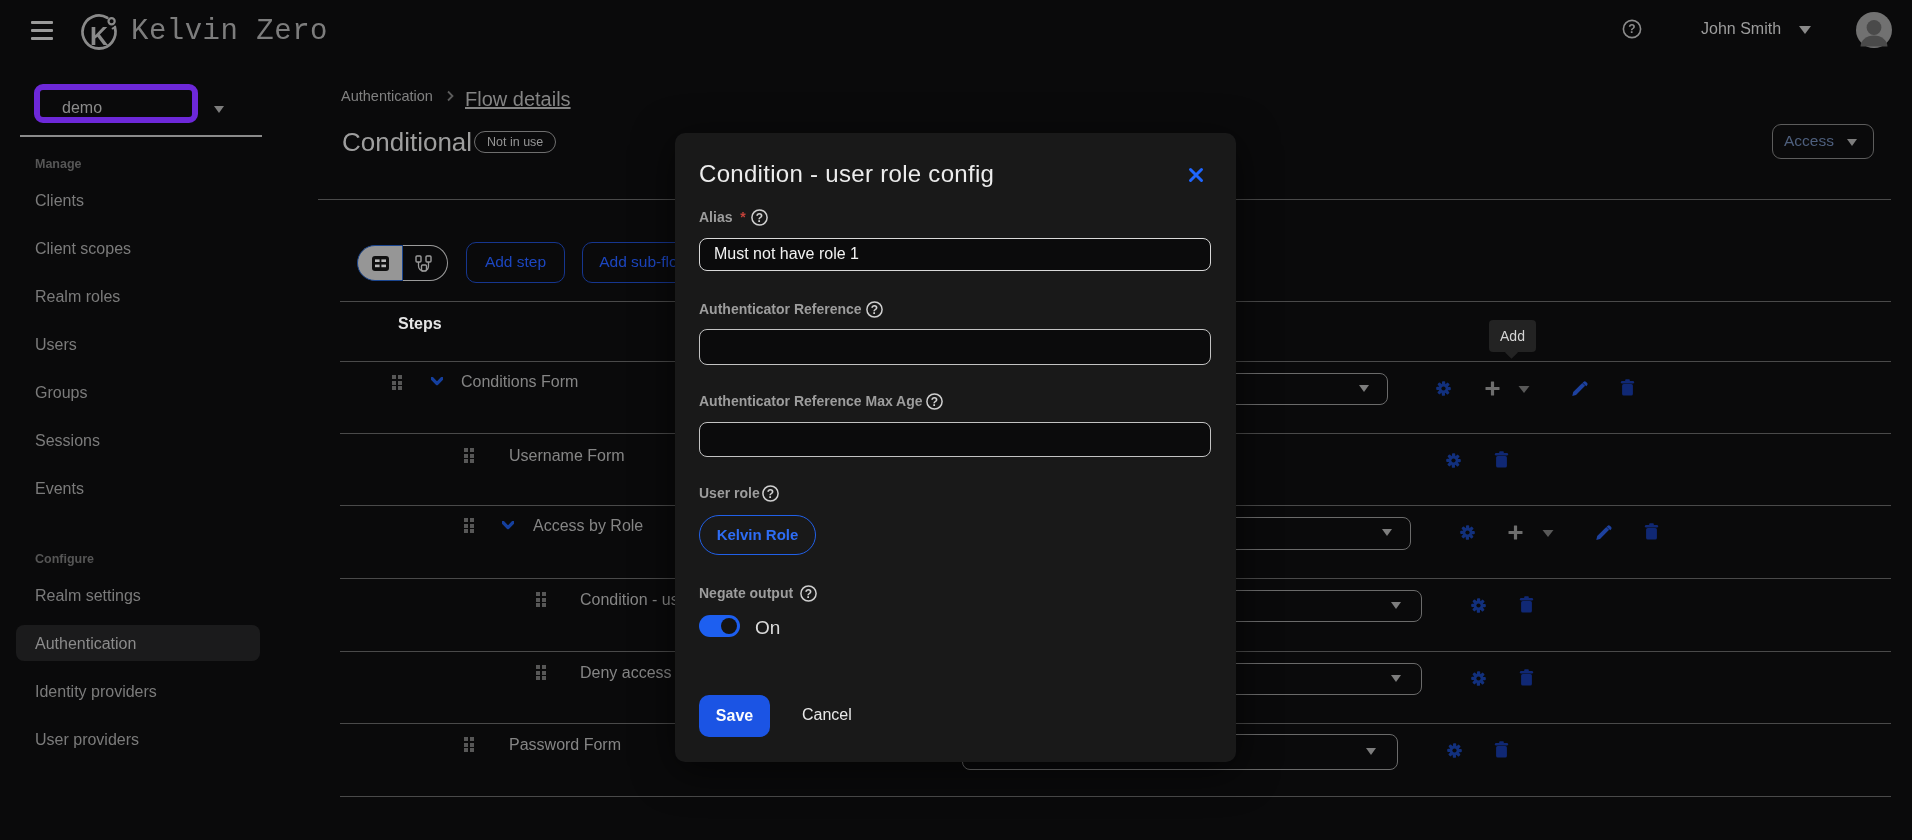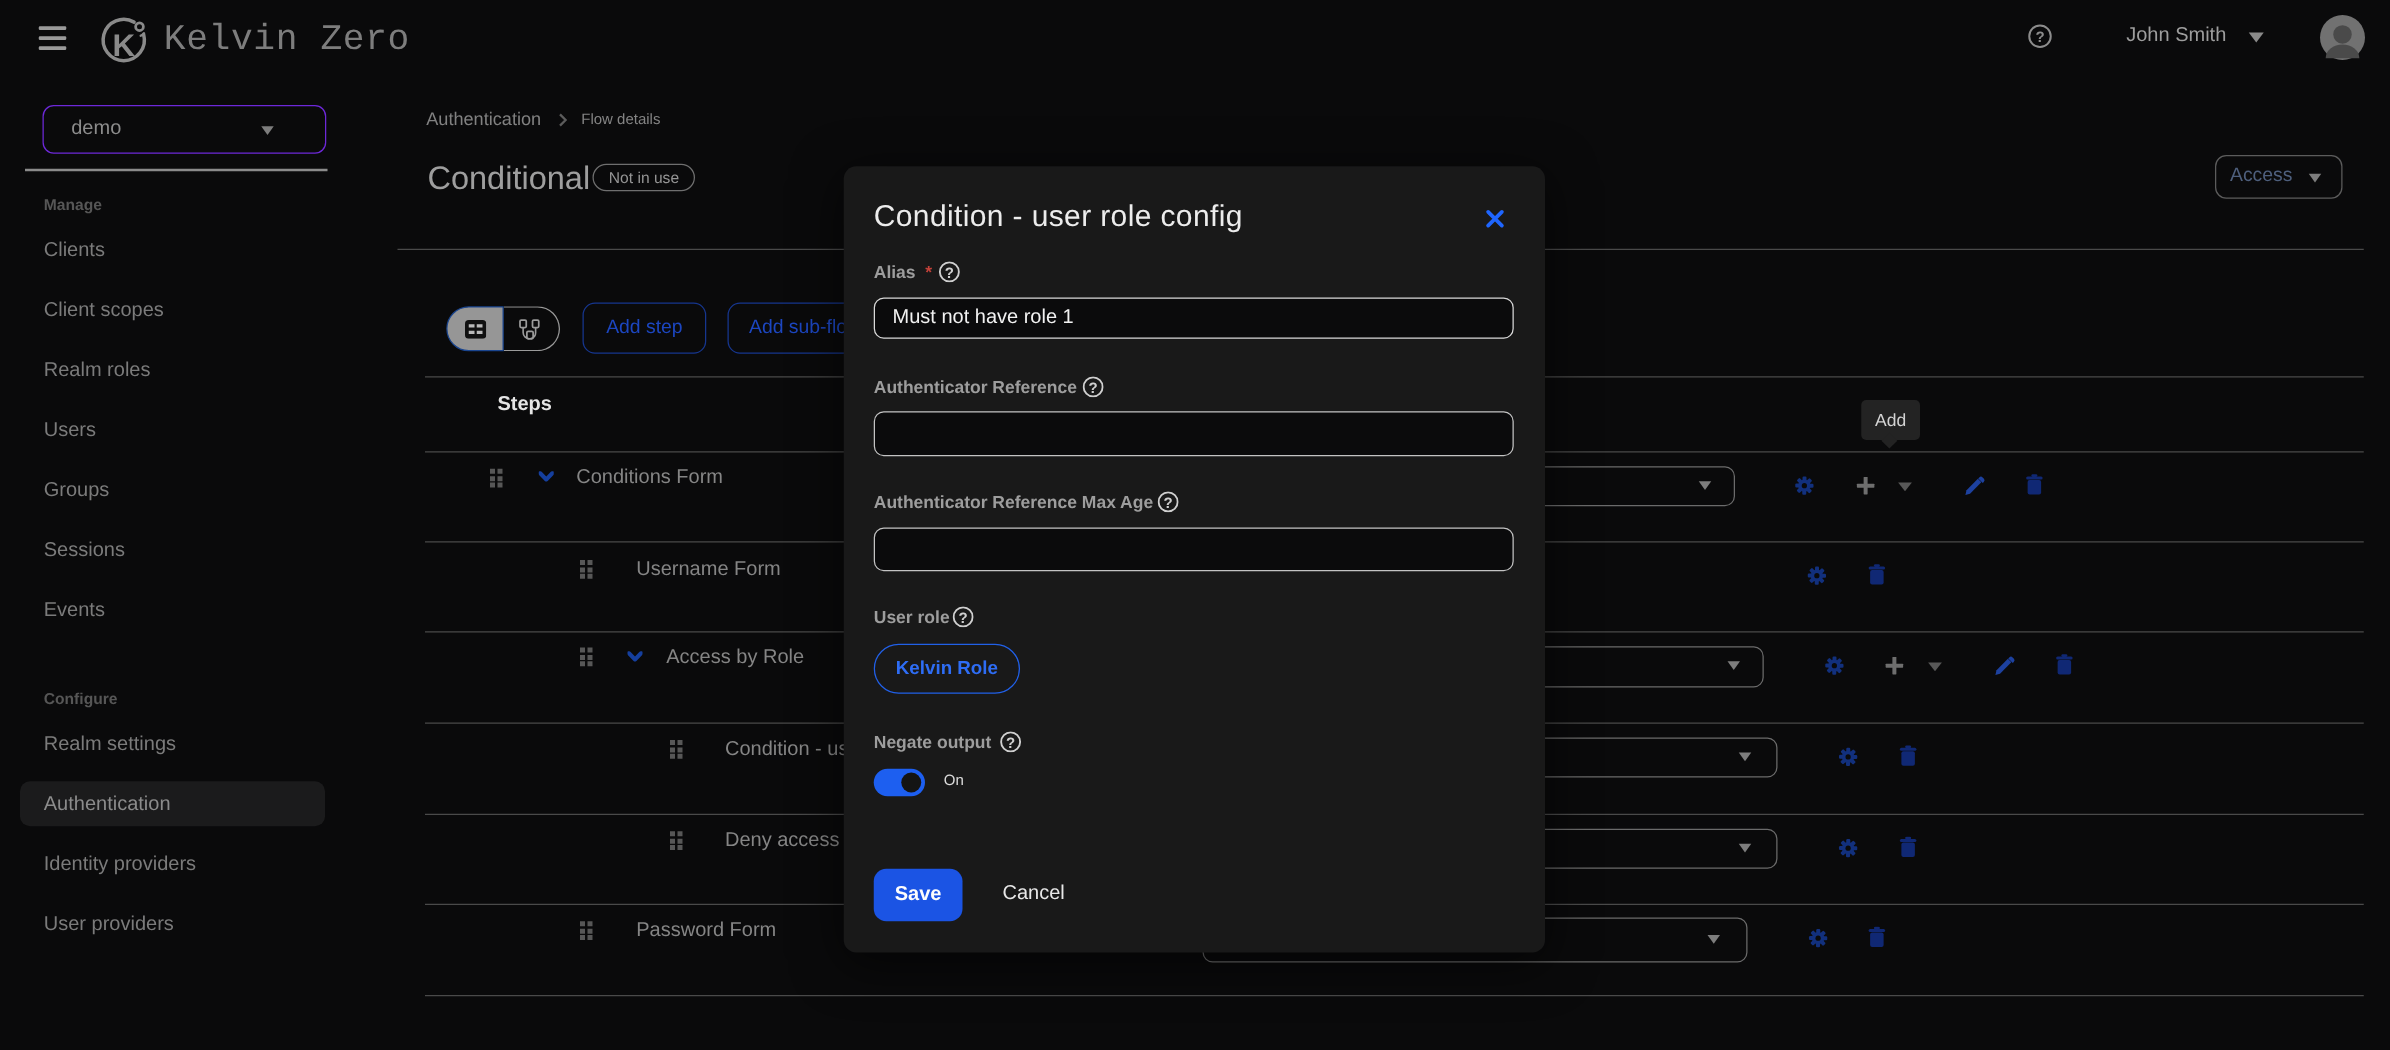--- a/index.html
+++ b/index.html
@@ -44,21 +44,21 @@
 </svg>
 <div class="abs" style="left:1701px; top:20px; font-size:16px; color:#9d9d9d;">John Smith</div>
 <div class="abs" style="left:1799px; top:26px; width:0; height:0; border-left:6.5px solid transparent; border-right:6.5px solid transparent; border-top:8px solid #8a8a8a;"></div>
 
 <svg class="abs" style="left:1855px; top:11px" width="38" height="38" viewBox="0 0 38 38">
   <circle cx="19" cy="19" r="18" fill="#717171"></circle>
   <circle cx="19" cy="16.5" r="7.4" fill="#4a4a4a"></circle>
   <path d="M 5.5 35.5 a 13.5 11 0 0 1 27 0 z" fill="#4a4a4a"></path>
 </svg>
 
-<div class="abs" style="left:34px; top:84px; width:227px; height:39px; border:1px solid #6d28d9; border-radius:9px;">
+<div class="abs" style="left:34px; top:84px; width:164px; height:39px; border:6px solid #6d28d9; border-radius:9px;">
   <span style="position:absolute; left:22px; top:9px; font-size:16px; color:#8c8c8c;">demo</span>
   <span class="selcaret" style="left:174px; top:16px;"></span>
 </div>
 <div class="abs" style="left:20px; top:135px; width:242px; height:2px; background:#8b8b8b;"></div>
 <div class="side-head" style="top:157px">Manage</div>
 <div class="side-item" style="top:192px">Clients</div>
 <div class="side-item" style="top:240px">Client scopes</div>
 <div class="side-item" style="top:288px">Realm roles</div>
 <div class="side-item" style="top:336px">Users</div>
 <div class="side-item" style="top:384px">Groups</div>
@@ -68,21 +68,21 @@
 <div class="side-item" style="top:587px">Realm settings</div>
 <div class="abs" style="left:16px; top:625px; width:244px; height:36px; background:#1b1b1c; border-radius:8px;"></div>
 <div class="side-item" style="top:635px; color:#8b8b8b;">Authentication</div>
 <div class="side-item" style="top:683px">Identity providers</div>
 <div class="side-item" style="top:731px">User providers</div>
 
 <div class="abs" style="left:341px; top:88px; font-size:14.5px; color:#818181;">Authentication</div>
 <svg class="abs" style="left:444px; top:90px" width="12" height="12" viewBox="0 0 12 12">
   <path d="M 4 1.5 L 8.5 6 L 4 10.5" fill="none" stroke="#5c5c5c" stroke-width="1.8"></path>
 </svg>
-<div class="abs" style="left:465px; top:88px; font-size:12px; color:#848484;">Flow details</div>
+<div class="abs" style="left:465px; top:88px; font-size:20px; color:#848484;text-decoration:underline;">Flow details</div>
 <div class="abs" style="left:342px; top:127px; font-size:26px; color:#9e9e9e;">Conditional</div>
 <div class="abs" style="left:474px; top:131px; height:22px; padding:0 12px; border:1px solid #6f6f6f; border-radius:11px; font-size:12.5px; color:#959595; line-height:21px;">Not in use</div>
 <div class="abs" style="left:1772px; top:124px; width:102px; height:35px; border:1px solid #5c5c5c; border-radius:9px;">
   <span style="position:absolute; left:11px; top:7px; font-size:15.5px; color:#4e5f7d;">Access</span>
   <span class="selcaret" style="left:74px; top:14px; border-top-color:#7d7d7d;"></span>
 </div>
 <div class="abs" style="left:318px; top:199px; width:1573px; height:1px; background:#4a4a4a;"></div>
 
 <div class="abs" style="left:357px; top:245px; width:91px; height:36px;">
   <div class="abs" style="left:0; top:0; width:46px; height:36px; background:#969696; border:1.5px solid #1a458f; border-radius:18px 0 0 18px;">
@@ -302,21 +302,21 @@
 <div class="modal-label" style="top:301px">Authenticator Reference</div>
 <div class="minput" style="top:329px; height:36px;"></div>
 <div class="modal-label" style="top:393px">Authenticator Reference Max Age</div>
 <div class="minput" style="top:422px; height:35px;"></div>
 <div class="modal-label" style="top:485px">User role</div>
 <div class="abs" style="left:699px; top:515px; width:117px; height:40px; border:1.5px solid #2160e8; border-radius:20px; text-align:center; line-height:37px; font-size:15px; font-weight:bold; color:#2e6df5;">Kelvin Role</div>
 <div class="modal-label" style="top:585px">Negate output</div>
 <div class="abs" style="left:699px; top:615px; width:41px; height:22px; background:#1d5ff0; border-radius:11px;">
   <div style="position:absolute; right:3px; top:3px; width:16px; height:16px; background:#141414; border-radius:50%;"></div>
 </div>
-<div class="abs" style="left:755px; top:617px; font-size:12px; color:#dcdcdc;">On</div>
+<div class="abs" style="left:755px; top:617px; font-size:19px; color:#dcdcdc;">On</div>
 <div class="abs" style="left:699px; top:695px; width:71px; height:42px; background:#1b54e4; border-radius:10px; text-align:center; line-height:42px; font-size:16px; font-weight:bold; color:#fdfdfd;">Save</div>
 <div class="abs" style="left:802px; top:706px; font-size:16px; color:#e8e8e8;">Cancel</div>
 
 <svg class="abs" style="left:751px; top:209px" width="17" height="17" viewBox="-8.5 -8.5 17 17">
     <use href="#helpq" stroke="#cfcfcf" fill="#cfcfcf"></use>
   </svg>
 <svg class="abs" style="left:866px; top:301px" width="17" height="17" viewBox="-8.5 -8.5 17 17">
     <use href="#helpq" stroke="#cfcfcf" fill="#cfcfcf"></use>
   </svg>
 <svg class="abs" style="left:926px; top:393px" width="17" height="17" viewBox="-8.5 -8.5 17 17">

